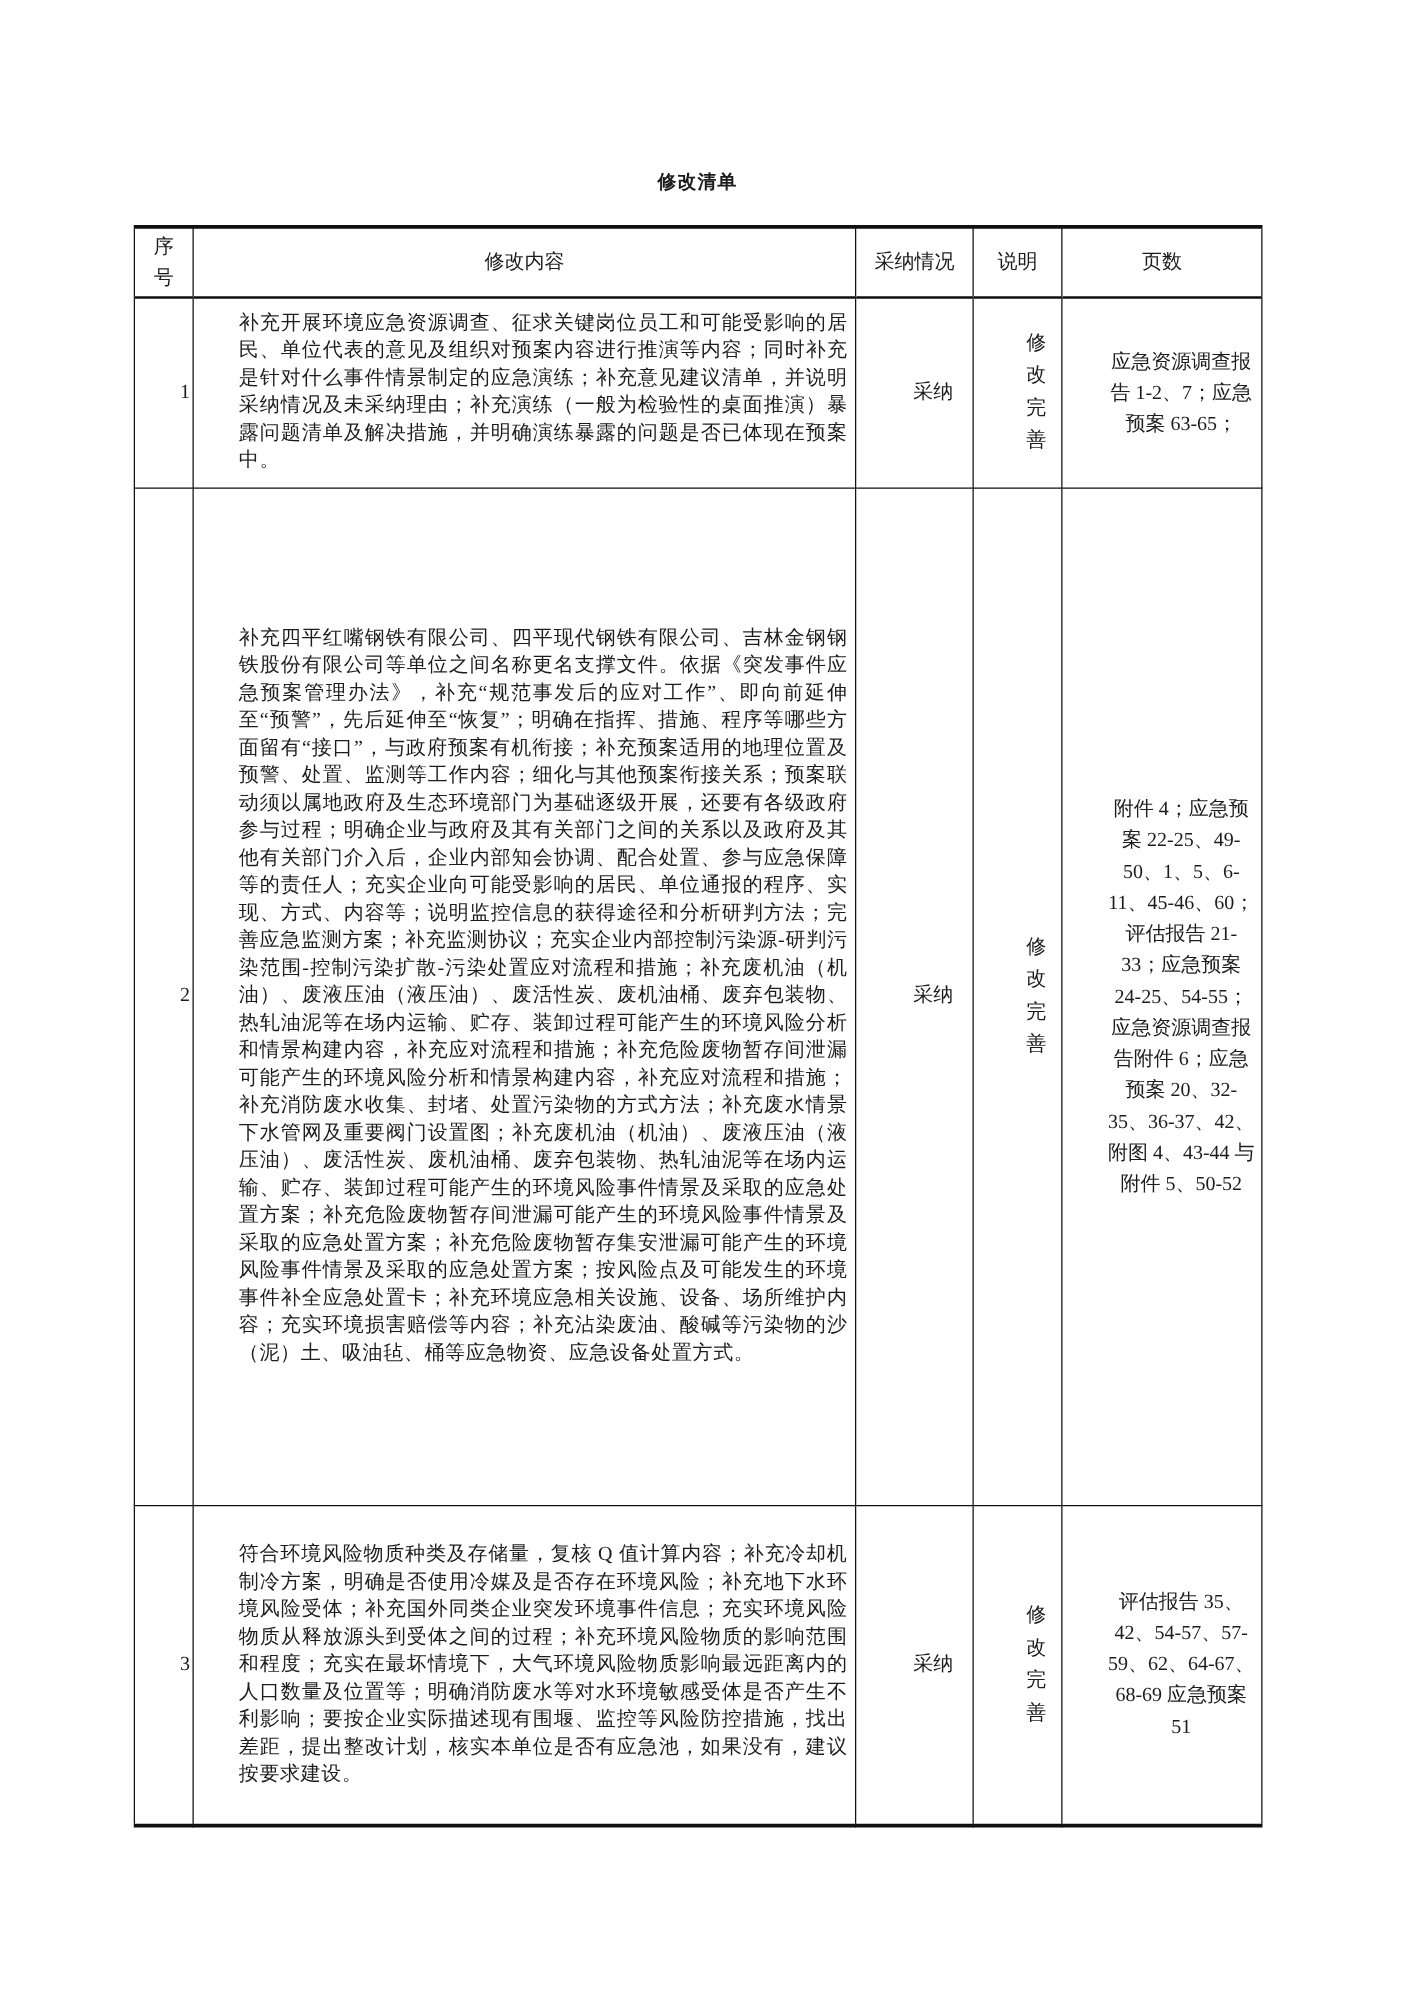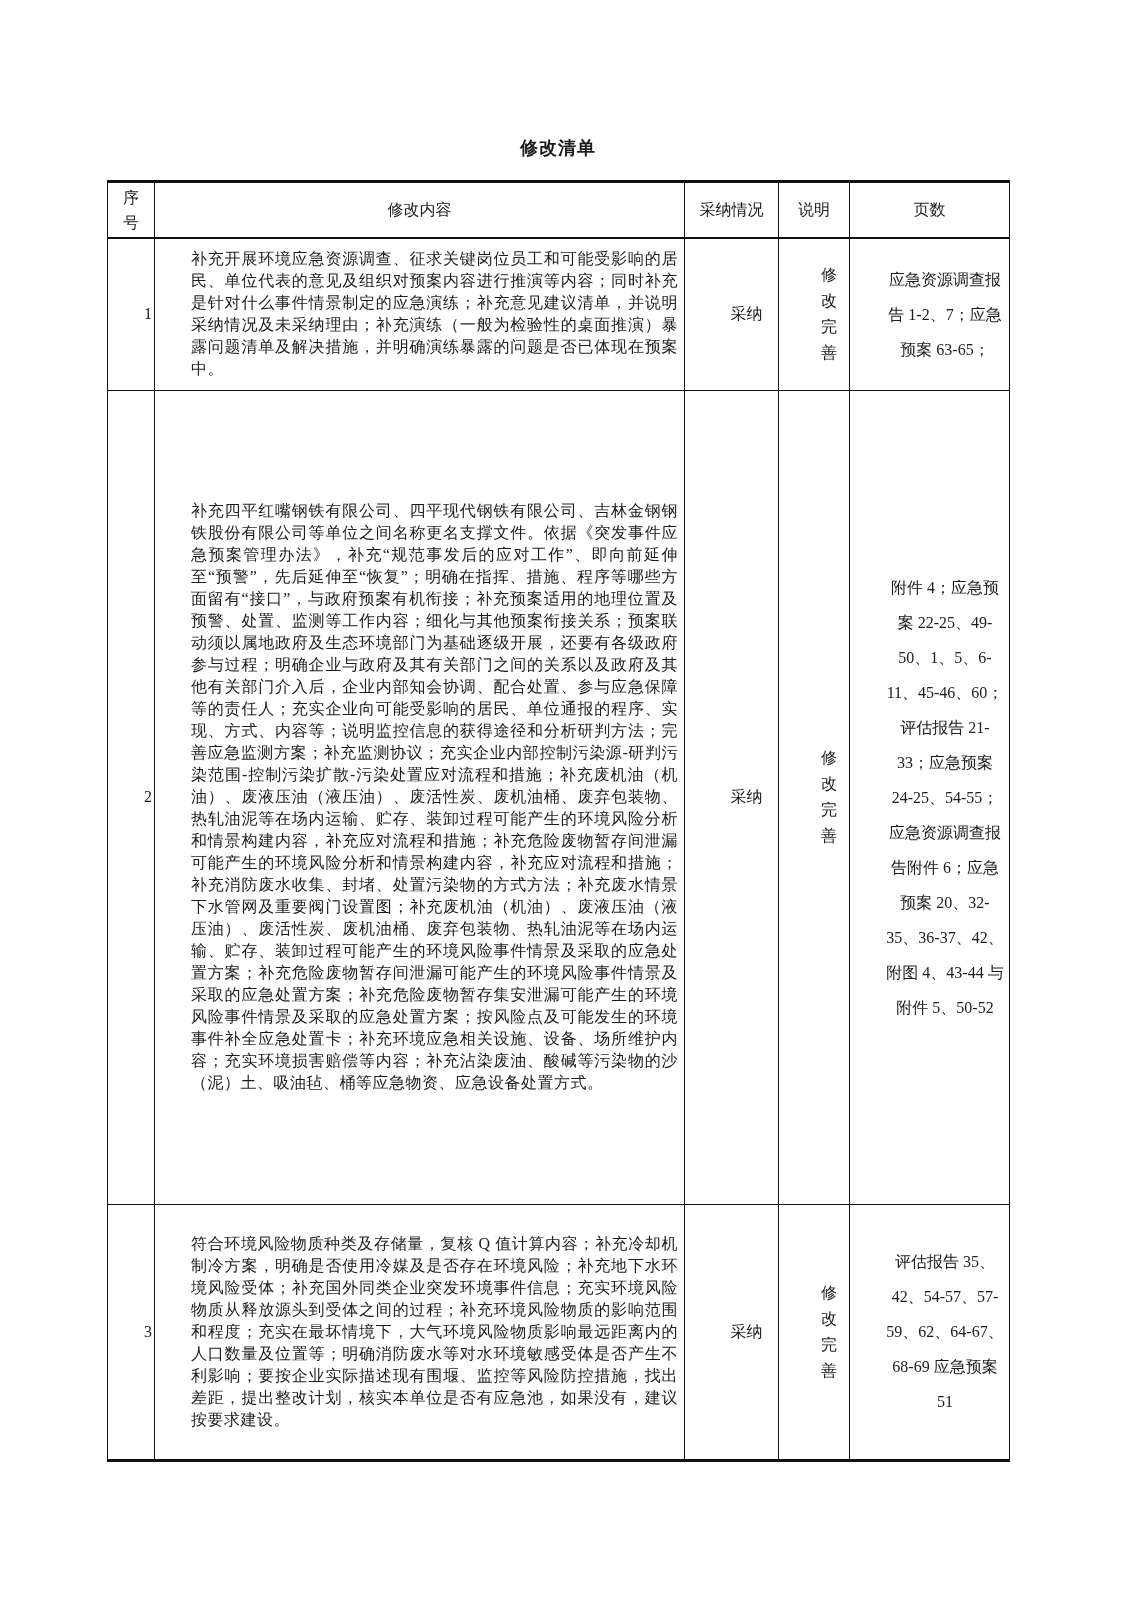--- a/index.html
+++ b/index.html
@@ -14,21 +14,21 @@
     background: #ffffff;
     font-family: "Liberation Serif", serif;
     color: #1c1c1c;
   }
   .doc-title {
     position: absolute;
     top: 136px;
     left: 107px;
     width: 902px;
     text-align: center;
-    font-size: 18px;
+    font-size: 15px;
     font-weight: 700;
     letter-spacing: 1px;
   }
   table.mod-table {
     position: absolute;
     top: 180px;
     left: 107px;
     width: 902px;
     table-layout: fixed;
     border-collapse: collapse;
@@ -63,21 +63,21 @@
     padding: 0 6px;
   }
   td.cell-content {
     text-align: justify;
     line-height: 22px;
     letter-spacing: 0.5px;
     padding: 2px 6px;
   }
   td.cell-pages {
     text-align: center;
-    line-height: 35px;
+    line-height: 25px;
     padding: 0 5px;
   }
   .narrow-wrap {
     display: inline-block;
     width: 1.15em;
     word-break: break-all;
     line-height: 25px;
   }
 </style>
 </head>

